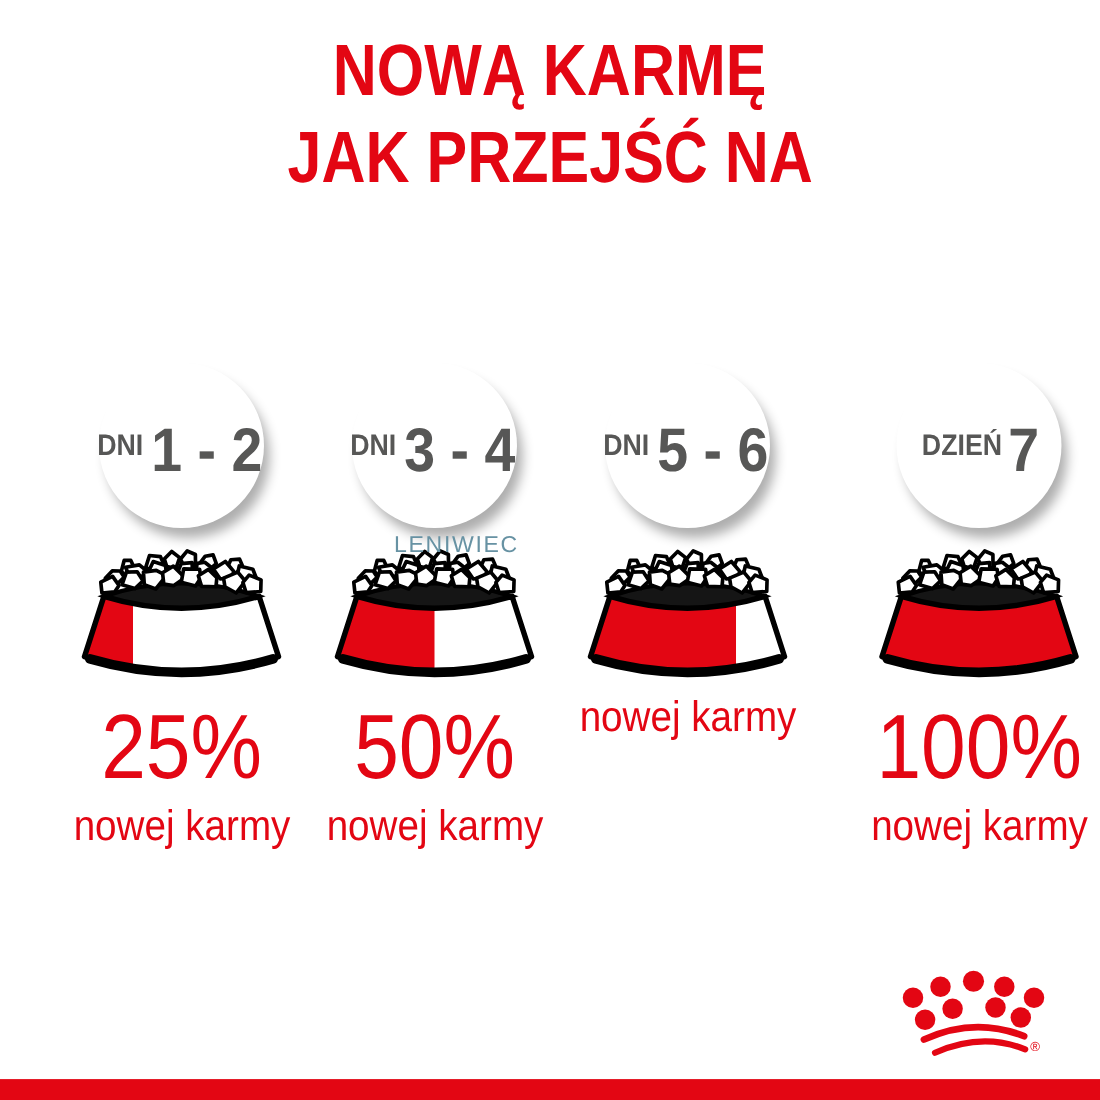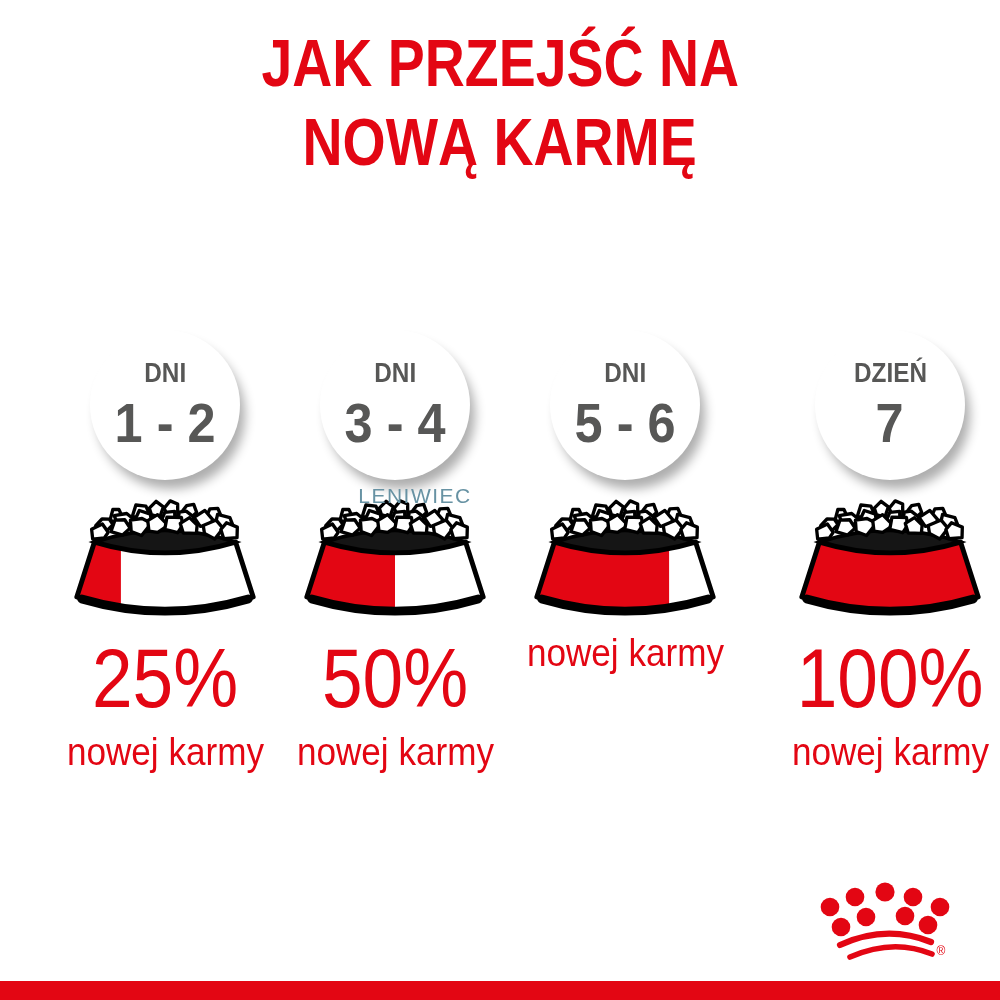--- a/index.html
+++ b/index.html
@@ -19,21 +19,21 @@
   .title-line .cond{display:inline-block;transform:scaleX(0.84);transform-origin:center;}
   
   .watermark{position:absolute;top:484px;left:0;width:830px;text-align:center;z-index:30;
     color:var(--wm);font-size:21px;letter-spacing:1.5px;font-weight:400;}
   
   #columns{position:absolute;top:330px;left:0;width:1000px;height:480px;}
   .col{position:absolute;top:0;width:230px;text-align:center;}
   .circle{
     width:150px;height:150px;margin:0 auto;border-radius:50%;background:#fff;
     box-shadow:6px 10px 11px -1px rgba(0,0,0,0.32);
-    display:flex;flex-direction:column;align-items:center;justify-content:center;
+    display:flex;flex-direction:row;align-items:center;justify-content:center;
     color:var(--gray);font-weight:bold;position:relative;z-index:5;
   }
   .day-label{font-size:27px;line-height:1;display:inline-block;transform:scaleX(0.9);}
   .day-range{font-size:56px;line-height:1;margin-top:8px;display:inline-block;transform:scaleX(0.9);white-space:nowrap;}
   .bowl-slot{margin-top:19px;position:relative;z-index:10;}
   .bowl-svg{width:196px;height:auto;display:block;margin:0 auto;}
   .percent{margin-top:16px;color:var(--red);font-weight:normal;font-size:83px;line-height:1;white-space:nowrap;}
   .percent .cond{display:inline-block;transform:scaleX(0.88);transform-origin:center;}
   .caption{margin-top:12px;color:var(--red);font-weight:normal;font-size:39px;line-height:1;white-space:nowrap;}
   .caption .cond{display:inline-block;transform:scaleX(0.9);transform-origin:center;}
@@ -42,24 +42,24 @@
   
   .bottom-bar{position:absolute;left:0;bottom:0;width:1000px;height:19px;background:var(--red);}
 </style>
 </head>
 <body>
 
 <div class="poster">
 
   <header class="title">
     <div class="title-line">
+      <span class="cond">NOWĄ KARMĘ</span>
+    </div>
+    <div class="title-line">
       <span class="cond">JAK PRZEJŚĆ NA</span>
-    </div>
-    <div class="title-line">
-      <span class="cond">NOWĄ KARMĘ</span>
     </div>
   </header>
 
   <div class="watermark">
     <span>LENIWIEC</span>
   </div>
 
   <div id="columns">
   <div class="col" style="left: 50px;">
     <div class="circle">

